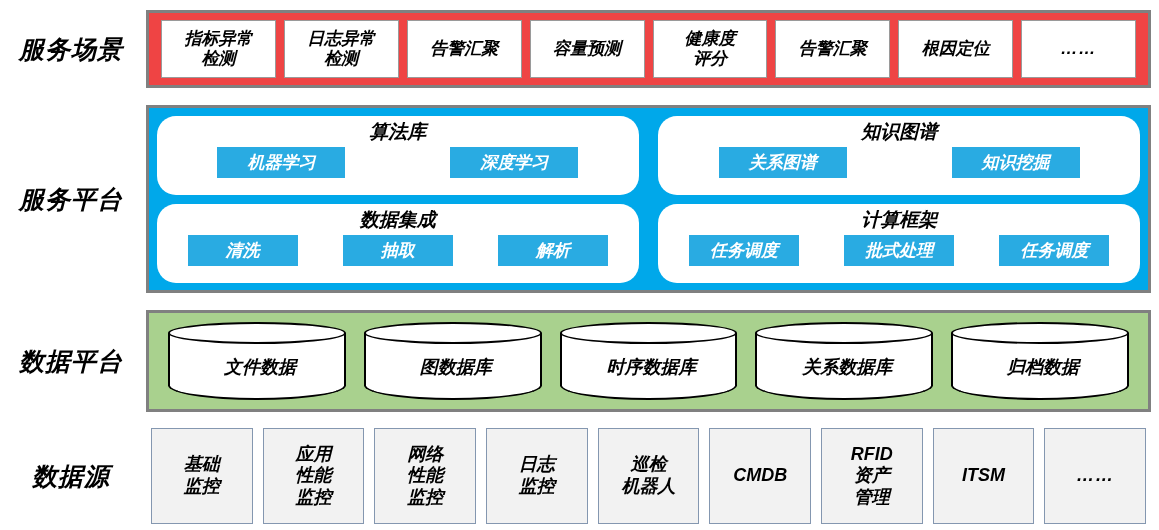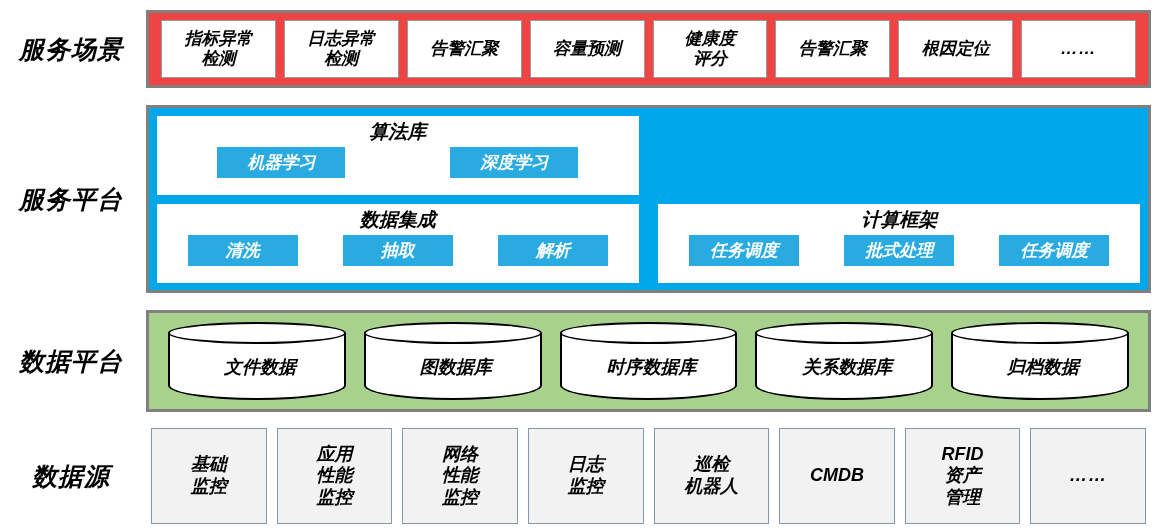--- a/index.html
+++ b/index.html
@@ -94,20 +94,21 @@
   .card {
     width: 49%;
     background: #ffffff;
     box-sizing: border-box;
     height: 79px;
     padding: 3px 8px 6px 8px;
     display: flex;
     flex-direction: column;
     align-items: center;
     justify-content: flex-start;
+    border-radius: 19px;
   }
   .card-title {
     font-size: 19px;
     font-weight: bold;
     line-height: 1.35;
     margin-bottom: 3px;
   }
   .pill-row {
     width: 100%;
     display: flex;
@@ -225,20 +226,27 @@
     </div>
 
   <div class="row-label" id="label-platform">服务平台</div>
   <div class="band" id="band-platform">
     <div class="platform-grid">
         <div class="card">
           <div class="card-title">算法库</div>
           <div class="pill-row">
             <div class="pill wide">机器学习</div>
             <div class="pill wide">深度学习</div>
+          </div>
+        </div>
+        <div class="card">
+          <div class="card-title">知识图谱</div>
+          <div class="pill-row">
+            <div class="pill wide">关系图谱</div>
+            <div class="pill wide">知识挖掘</div>
           </div>
         </div>
       </div>
     <div class="platform-grid">
         <div class="card">
           <div class="card-title">数据集成</div>
           <div class="pill-row">
             <div class="pill">清洗</div>
             <div class="pill">抽取</div>
             <div class="pill">解析</div>
@@ -286,16 +294,17 @@
 
   <div class="row-label" id="label-source">数据源</div>
   <div id="row-source">
       <div class="source-box">基础<br>监控</div>
       <div class="source-box">应用<br>性能<br>监控</div>
       <div class="source-box">网络<br>性能<br>监控</div>
       <div class="source-box">日志<br>监控</div>
       <div class="source-box">巡检<br>机器人</div>
       <div class="source-box">CMDB</div>
       <div class="source-box">RFID<br>资产<br>管理</div>
+      <div class="source-box">ITSM</div>
       <div class="source-box dots">……</div>
     </div>
 
 </div>
 
 </body></html>

